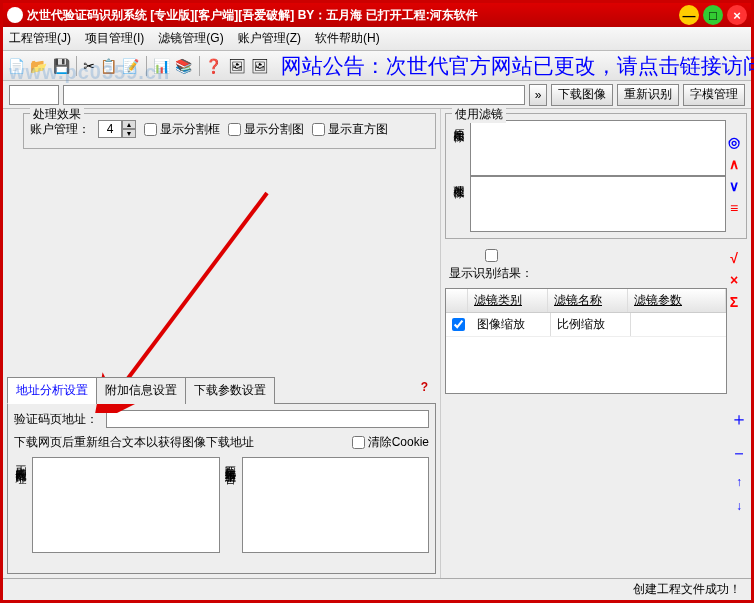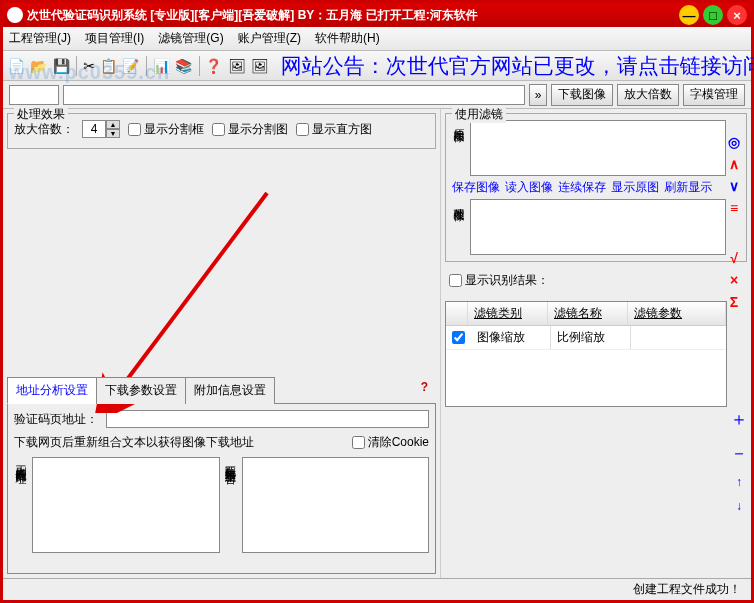--- a/index.html
+++ b/index.html
@@ -96,30 +96,30 @@
     <div class="tb">🖼</div>
     <div class="tb">🖼</div>
     <span class="announce">网站公告：次世代官方网站已更改，请点击链接访问</span>
   </div>
 
   <div class="row2">
     <div class="cbsm"></div>
     <input class="tbx" style="">
     <div class="btn btn2">»</div>
     <div class="btn">下载图像</div>
-    <div class="btn">放大倍数</div>
+    <div class="btn">重新识别</div>
     <div class="btn">字模管理</div>
   </div>
 
   <div class="main">
     <div class="left">
-      <div class="grp" style="height:36px;">
+      <div class="grp" style="height:36px;margin-left:16px;">
         <span class="grp-title">处理效果</span>
         <div class="inline">
-          <span>放大倍数：</span>
+          <span>账户管理：</span>
           <div class="spin">
             <input value="4" style="">
             <div class="ar">
                 <span>▲</span>
                 <span>▼</span>
               </div>
           </div>
           <label class="ck">
               <input type="checkbox" style="">
               <span>显示分割框</span>
@@ -142,22 +142,22 @@
                 <path d="M0,0 L12,6 L0,12 L3,6 z" fill="#d00"></path>
               </marker>
             </defs>
           <line x1="200" y1="20" x2="50" y2="220" stroke="#d00" stroke-width="4" marker-end="url(#ah)"></line>
         </svg>
       </div>
 
       <div>
         <div class="tabs">
           <div class="tab active">地址分析设置</div>
+          <div class="tab">附加信息设置</div>
           <div class="tab">下载参数设置</div>
-          <div class="tab">附加信息设置</div>
           <div class="tabq">?</div>
         </div>
         <div class="tabbody">
           <div class="inline">
             <span class="rlbl">验证码页地址：</span>
             <input class="finput" style="flex: 1 1 0%;">
           </div>
           <div class="inline" style="margin-top:6px;">
             <span class="rlbl">下载网页后重新组合文本以获得图像下载地址</span>
             <label class="ck" style="margin-left:auto">
@@ -174,44 +174,37 @@
         </div>
       </div>
     </div>
 
     <div class="right">
       <div class="grp" style="padding-right:20px;">
         <span class="grp-title">使用滤镜</span>
         <div style="display:flex;gap:4px;">
           <div class="vlabel">原始图像</div>
           <div class="imgbox"></div>
-        </div>
-        <div class="links" style="margin:3px 0;">
-          <span>保存图像</span>
-          <span>读入图像</span>
-          <span>连续保存</span>
-          <span>显示原图</span>
-          <span>刷新显示</span>
         </div>
         <div style="display:flex;gap:4px;">
           <div class="vlabel">处理图像</div>
           <div class="imgbox"></div>
         </div>
         <div class="sidebtns">
           <span style="color:#00f">◎</span>
           <span style="color:#f00">∧</span>
           <span style="color:#00f">∨</span>
           <span style="color:#f00">≡</span>
           <span style="color:#f00;margin-top:28px">√</span>
           <span style="color:#f00">×</span>
           <span style="color:#f00">Σ</span>
         </div>
       </div>
 
-      <label class="ck" style="margin:6px 0 8px 4px;">
+      <label class="ck" style="margin:6px 0 2px 4px;flex-direction:column;">
           <input type="checkbox" style="">
           <span>显示识别结果：</span>
         </label>
 
       <div class="table" style="margin-right:20px;height:106px;">
         <div class="thdr">
           <div class="th" style="width:22px"></div>
           <div class="th" style="width:80px">滤镜类别</div>
           <div class="th" style="width:80px">滤镜名称</div>
           <div class="th" style="flex:1">滤镜参数</div>

